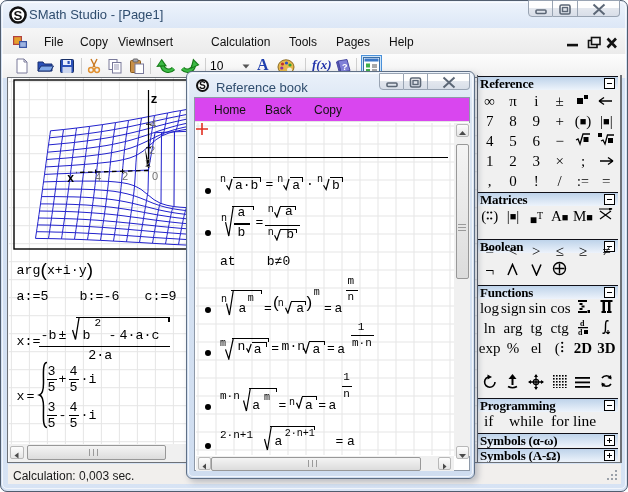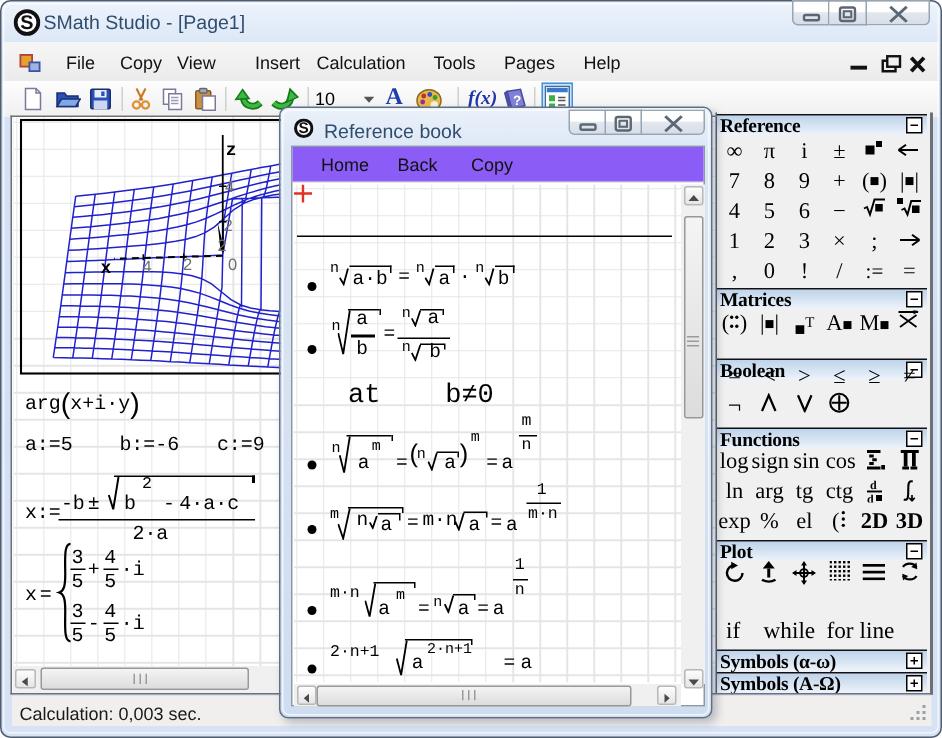--- a/index.html
+++ b/index.html
@@ -52,21 +52,21 @@
 .prow span { flex:1; text-align:center; }
 
 #status { position:absolute; left:8.4px; top:463.6px; width:612.2px; height:20px; background:#f1efed; font-size:12px; color:#1a1a1a; }
 
 #ref { position:absolute; left:186px; top:71px; width:289px; height:408px; z-index:20;
   background:linear-gradient(#eaf1fa 0%,#dbe6f4 8%,#cfddf0 100%);
   border:1.2px solid #5f6f85; border-radius:6px;
   box-shadow: 3px 3px 6px rgba(80,90,110,0.35); }
 #ref .inhl { position:absolute; left:1px; top:1px; right:1px; bottom:1px; border:1px solid rgba(255,255,255,.7); border-radius:5px; }
 #refbody { position:absolute; left:7px; top:25px; width:276px; height:374px; background:#fff; border:1px solid #8e99a8; }
-#refmenu { position:absolute; left:0; top:0; width:100%; height:24px; background:#8b5cf6; border-bottom:1px solid #e4e4e4; }
+#refmenu { position:absolute; left:0; top:0; width:100%; height:24px; background:#d946ef; border-bottom:1px solid #e4e4e4; }
 #refmenu span { position:absolute; top:5px; font-size:12px; color:#111; }
 #refcontent { position:absolute; left:1px; top:25px; width:258px; height:332px; background:#fff; overflow:hidden; }
 #refcontent .grid { position:absolute; left:0; top:0; width:100%; height:100%;
   background:
    repeating-linear-gradient(to right, #e5e5e5 0, #e5e5e5 1px, transparent 1px, transparent 18px),
    repeating-linear-gradient(to bottom, #e5e5e5 0, #e5e5e5 1px, transparent 1px, transparent 18px);
   background-position: 1.5px 2.5px; }
 .rm { position:absolute; font-family:"Liberation Mono", monospace; color:#000; white-space:nowrap; }
 .bull { position:absolute; width:6px; height:6px; border-radius:50%; background:#000; }
 .rfx { position:absolute; display:flex; align-items:center; font-family:"Liberation Mono",monospace; font-size:13px; color:#000; white-space:nowrap; }
@@ -113,21 +113,21 @@
 <div id="menubar"></div>
 <svg class="abs" style="left:12px;top:33px" width="16" height="16" viewBox="0 0 16 16">
  <rect x="1" y="3" width="9" height="9" fill="#b1413f"></rect>
  <rect x="2.2" y="4.2" width="6.6" height="6.6" fill="#e6a02c"></rect>
  <rect x="7" y="8" width="8" height="7" fill="#3a55a4"></rect>
  <rect x="8.2" y="9.2" width="5.6" height="4.6" fill="#9db3e0"></rect>
 </svg>
 <span class="mi" style="left:44px;top:35px">File</span>
 <span class="mi" style="left:80px;top:35px">Copy</span>
 <span class="mi" style="left:118px;top:35px">View</span>
-<span class="mi" style="left:170px;top:35px">Insert</span>
+<span class="mi" style="left:143px;top:35px">Insert</span>
 <span class="mi" style="left:211px;top:35px">Calculation</span>
 <span class="mi" style="left:289px;top:35px">Tools</span>
 <span class="mi" style="left:336px;top:35px">Pages</span>
 <span class="mi" style="left:389px;top:35px">Help</span>
 
 <svg class="abs" style="left:560px;top:34px" width="62" height="16" viewBox="0 0 62 16">
  <rect x="7" y="9.8" width="11" height="2.6" fill="#111"></rect>
  <g fill="none" stroke="#111" stroke-width="1.6">
         <rect x="31.5" y="3.5" width="8.5" height="7"></rect>
         <path d="M31.5 6.5 L28.5 6.5 L28.5 13.5 L37 13.5 L37 10.5"></path>
@@ -480,24 +480,20 @@
         <span><span style="font-size:15px;">(</span><svg width="5" height="12" viewBox="0 0 5 12">
             <g fill="#000">
               <circle cx="2.2" cy="1.8" r="1.1"></circle>
               <circle cx="2.2" cy="6" r="1.1"></circle>
               <circle cx="2.2" cy="10.2" r="1.1"></circle>
             </g>
           </svg></span>
         <span><b>2D</b></span>
         <span><b>3D</b></span>
       </div>
-      <div class="phead" style="top:285px">
-        <span class="t">Plot</span>
-        <span class="box"></span>
-      </div>
       <div class="prow" style="top:299px;height:19px;line-height:19px;font-size:15px;">
         <span><svg width="16" height="15" viewBox="0 0 16 15">
             <path d="M13 8 A5.2 5.2 0 1 1 8 2.8" fill="none" stroke="#000" stroke-width="1.6"></path>
             <path d="M5.5 0.5 L10 3 L5.5 5.5 Z" fill="#000"></path>
           </svg></span>
         <span><svg width="13" height="15" viewBox="0 0 13 15">
             <path d="M6.5 0 L10.5 5 L2.5 5 Z" fill="#000"></path>
             <path d="M6.5 5 L6.5 11" stroke="#000" stroke-width="2"></path>
             <path d="M2 12.5 Q6.5 15 11 12.5" stroke="#000" stroke-width="1.6" fill="none"></path>
           </svg></span>
@@ -542,20 +538,24 @@
               <rect x="0" y="9" width="15" height="1.8"></rect>
             </g>
           </svg></span>
         <span><svg width="15" height="14" viewBox="0 0 15 14">
             <path d="M3 4 A5 4 0 0 1 12 4" fill="none" stroke="#000" stroke-width="1.5"></path>
             <path d="M12 1 L12.5 5.5 L8.5 4 Z" fill="#000"></path>
             <path d="M12 10 A5 4 0 0 1 3 10" fill="none" stroke="#000" stroke-width="1.5"></path>
             <path d="M3 13 L2.5 8.5 L6.5 10 Z" fill="#000"></path>
           </svg></span>
       </div>
+      <div class="phead" style="top:323px">
+        <span class="t">Programming</span>
+        <span class="box"></span>
+      </div>
       <div class="abs" style="top:337px;height:18px;line-height:18px;font-size:15.5px;width:140px;">
         <span class="abs" style="left:6px">if</span>
         <span class="abs" style="left:31px">while</span>
         <span class="abs" style="left:73px">for</span>
         <span class="abs" style="left:95px">line</span>
       </div>
       <div class="phead plus" style="top:358px">
         <span class="t">Symbols (α-ω)</span>
         <span class="box"></span>
       </div>
@@ -634,21 +634,21 @@
               <path d="M0.5 7.2 L3.1 11.5 L6 1" fill="none" stroke="#000" stroke-width="1.2"></path>
             </svg>
             <span class="ov">a</span>
 <span style="margin:0 3px;">·</span>
 <sup style="position:relative;top:-5px;">n</sup>
             <svg style="flex:none" width="7" height="13" viewBox="0 0 7 13">
               <path d="M0.5 7.2 L3.1 11.5 L6 1" fill="none" stroke="#000" stroke-width="1.2"></path>
             </svg>
             <span class="ov">b</span>
 </div>
-          <div class="rm" style="left:36px;top:131px;font-size:18px;">at&nbsp;&nbsp;&nbsp;&nbsp;b≠0</div>
+          <div class="rm" style="left:24px;top:131px;font-size:13px;">at&nbsp;&nbsp;&nbsp;&nbsp;b≠0</div>
           <span class="rm" style="left:25.0px;top:90.5px;font-size:10px;line-height:10px;">n</span>
           <svg class="abs" style="left:29.0px;top:83.0px" width="9" height="31" viewBox="0 0 9 31">
             <path d="M0.5 16.1 L3.8 30.0 L8.2 1" fill="none" stroke="#000" stroke-width="1.2"></path>
           </svg>
           <div class="abs" style="left:36.0px;top:82.8px;width:20.5px;height:1.2px;background:#000;"></div>
           <div class="abs" style="left:56.5px;top:82.8px;width:1.2px;height:4.5px;background:#000;"></div>
           <span class="rm" style="left:41.5px;top:83.2px;font-size:13px;line-height:13px;">a</span>
           <div class="abs" style="left:38px;top:100.4px;width:16px;height:1.3px;background:#000;"></div>
           <span class="rm" style="left:41.5px;top:102.7px;font-size:13px;line-height:13px;">b</span>
           <span class="rm" style="left:59.6px;top:93.2px;font-size:13px;line-height:13px;">=</span>

